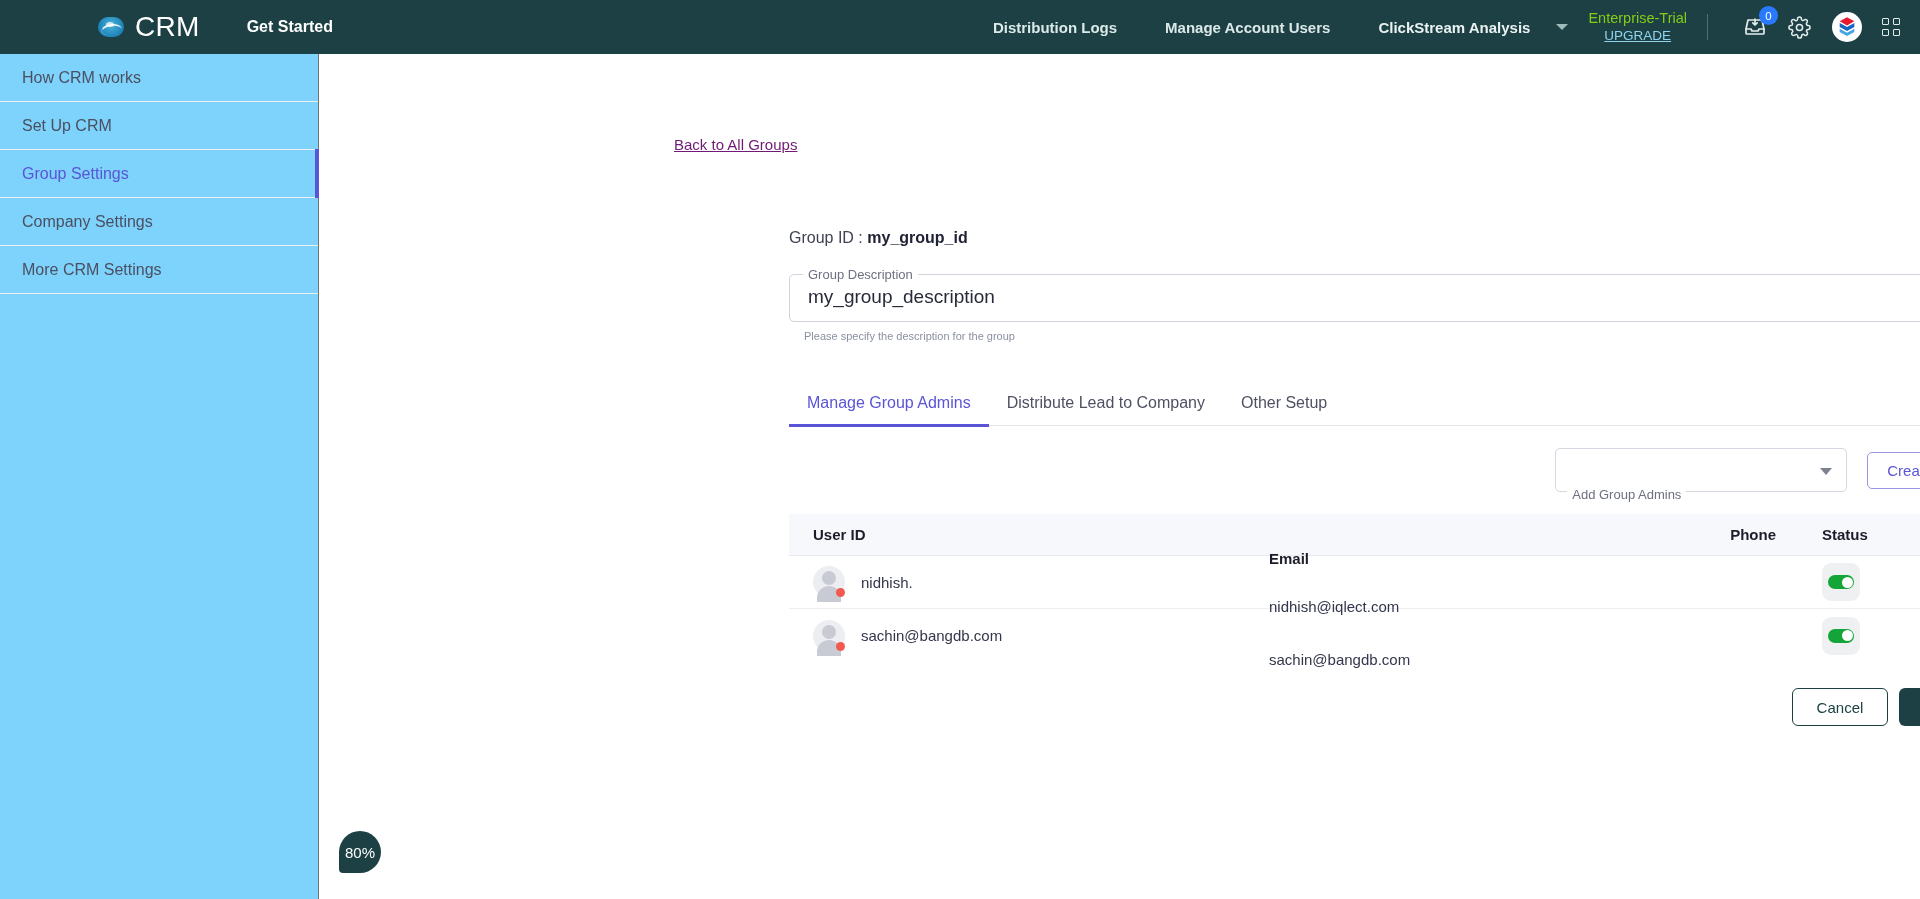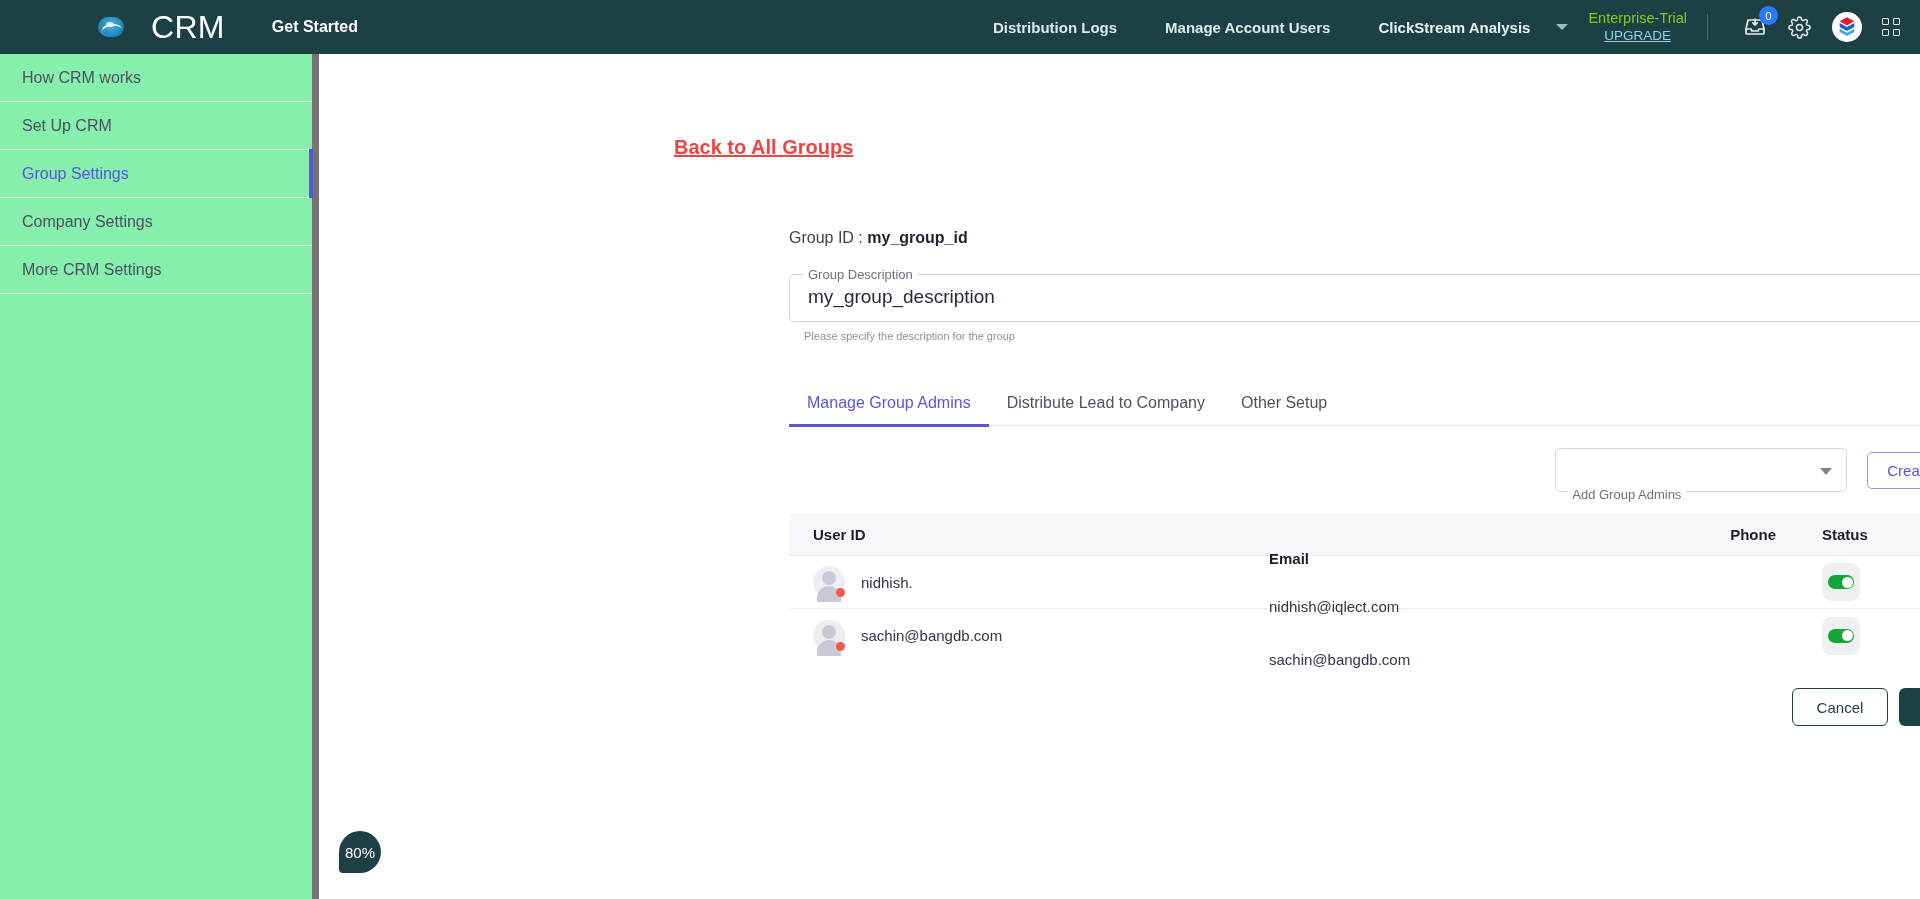--- a/index.html
+++ b/index.html
@@ -30,22 +30,22 @@
     border-top: 2.5px solid rgba(255,255,255,.92);
     border-left: 1px solid rgba(255,255,255,.35);
     transform: rotate(-7deg);
   }
   .logo-mark:after {
     content: ""; position: absolute; left: 8px; top: 5px;
     width: 8px; height: 5px; border-radius: 50%;
     background: rgba(255,255,255,.75);
   }
   .brand {
-    color: #fff; font-size: 32px; letter-spacing: .3px;
-    margin-left: 27px; font-weight: 400;
+    color: #fff; font-size: 28px; letter-spacing: .3px;
+    margin-left: 11px; font-weight: 400;
   }
   .getstarted {
     color: #ffffff; font-size: 16px; font-weight: bold;
     margin-left: 47px; white-space: nowrap;
   }
   .tb-right {
     margin-left: auto; display: flex; align-items: center;
     padding-right: 20px; gap: 0;
   }
   .navlink {
@@ -97,41 +97,41 @@
     display: block; width: 7px; height: 7px;
     border: 1.6px solid #e3eceb; border-radius: 1px;
   }
 
   
   .body-wrap { display: flex; height: 845px; }
 
   
   .sidebar {
     width: 319px; flex: 0 0 319px;
-    background: #86efac;
-    border-right: 7px solid #737373;
+    background: #7dd3fc;
+    border-right: 1px solid #737373;
   }
   .side-item {
     height: 48px; display: flex; align-items: center;
     padding-left: 22px;
     font-size: 16px; color: #4c4f61;
     border-bottom: 1px solid #eceef2;
     position: relative;
   }
   .side-item.active { color: #5a54d6; }
   .side-item.active:after {
     content: ""; position: absolute; right: -1px; top: -1px; bottom: -1px;
     width: 4px; background: #5a54d6;
   }
 
   
   .main { flex: 1; position: relative; background: #fff; }
   .back-link {
     position: absolute; left: 355px; top: 82px;
-    color: #ef4444; font-size: 20px; font-weight: bold;
+    color: #701a75; font-size: 15px;
   }
   .content { position: absolute; left: 470px; top: 175px; width: 1300px; }
 
   .group-id { font-size: 16px; color: #3f4250; margin-bottom: 27px; }
   .group-id b { color: #202235; font-weight: bold; }
 
   
   .field {
     position: relative; width: 1300px; height: 48px;
     border: 1px solid #cfd3dd; border-radius: 5px;

